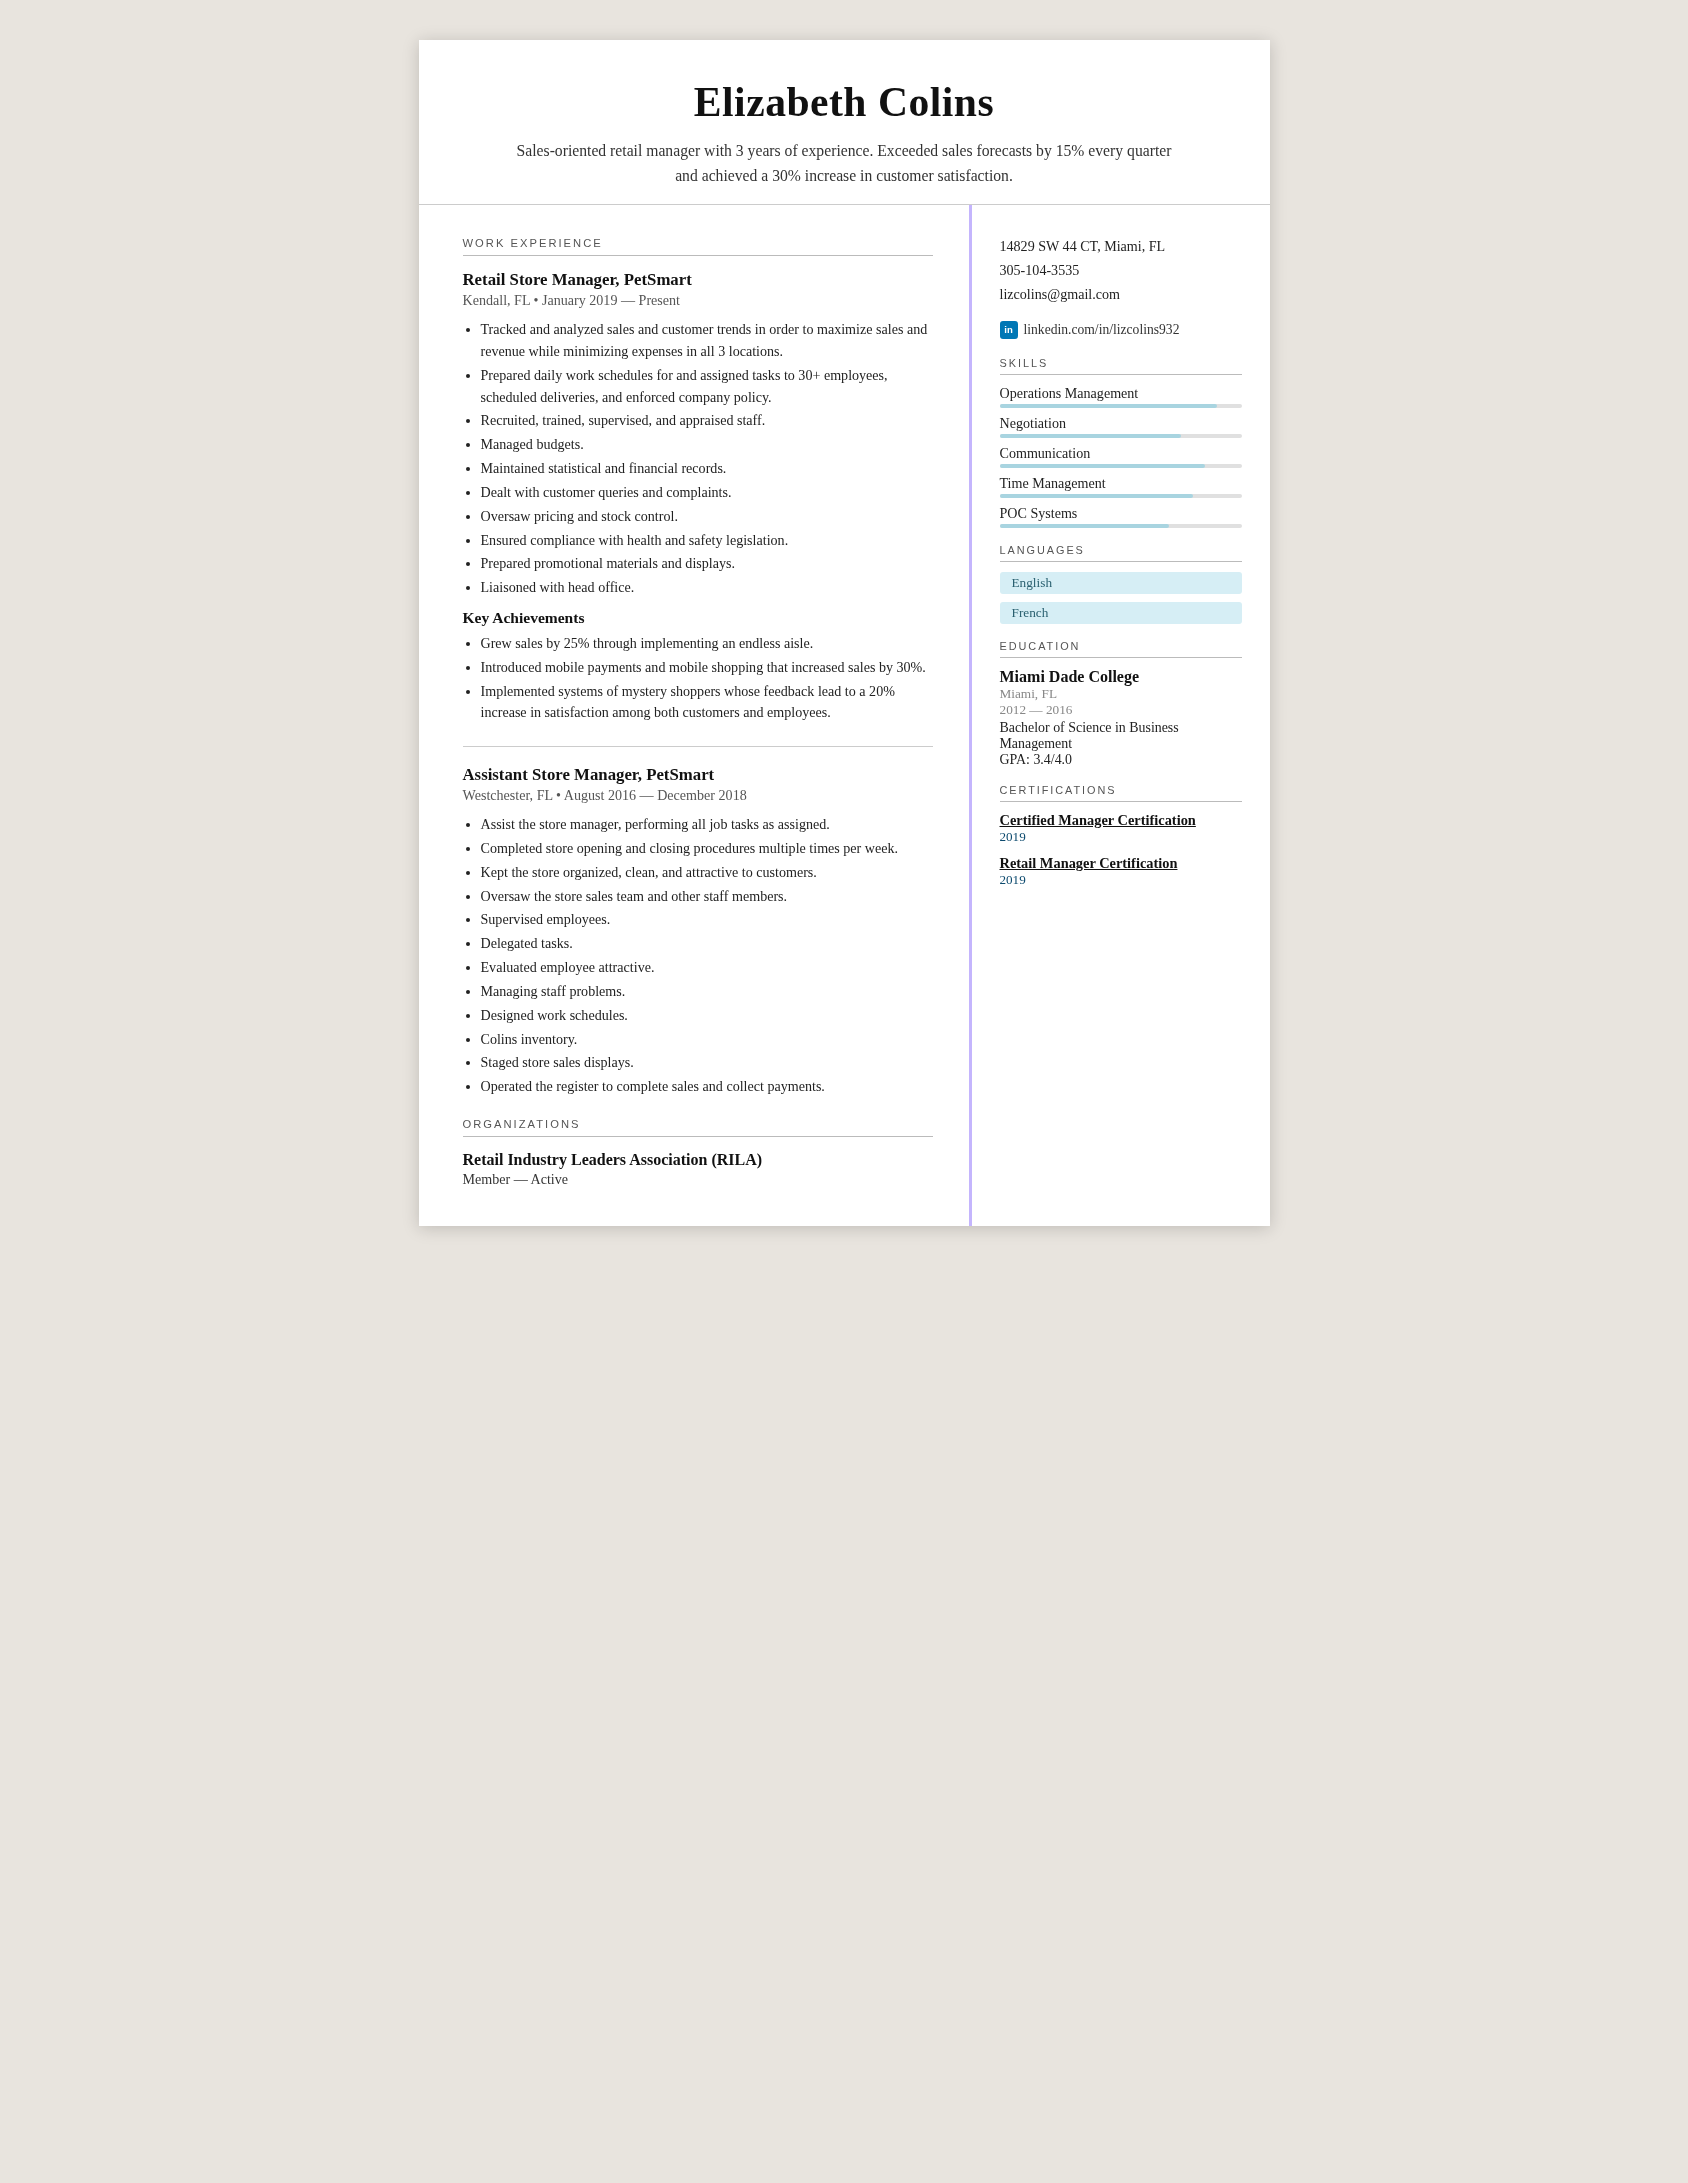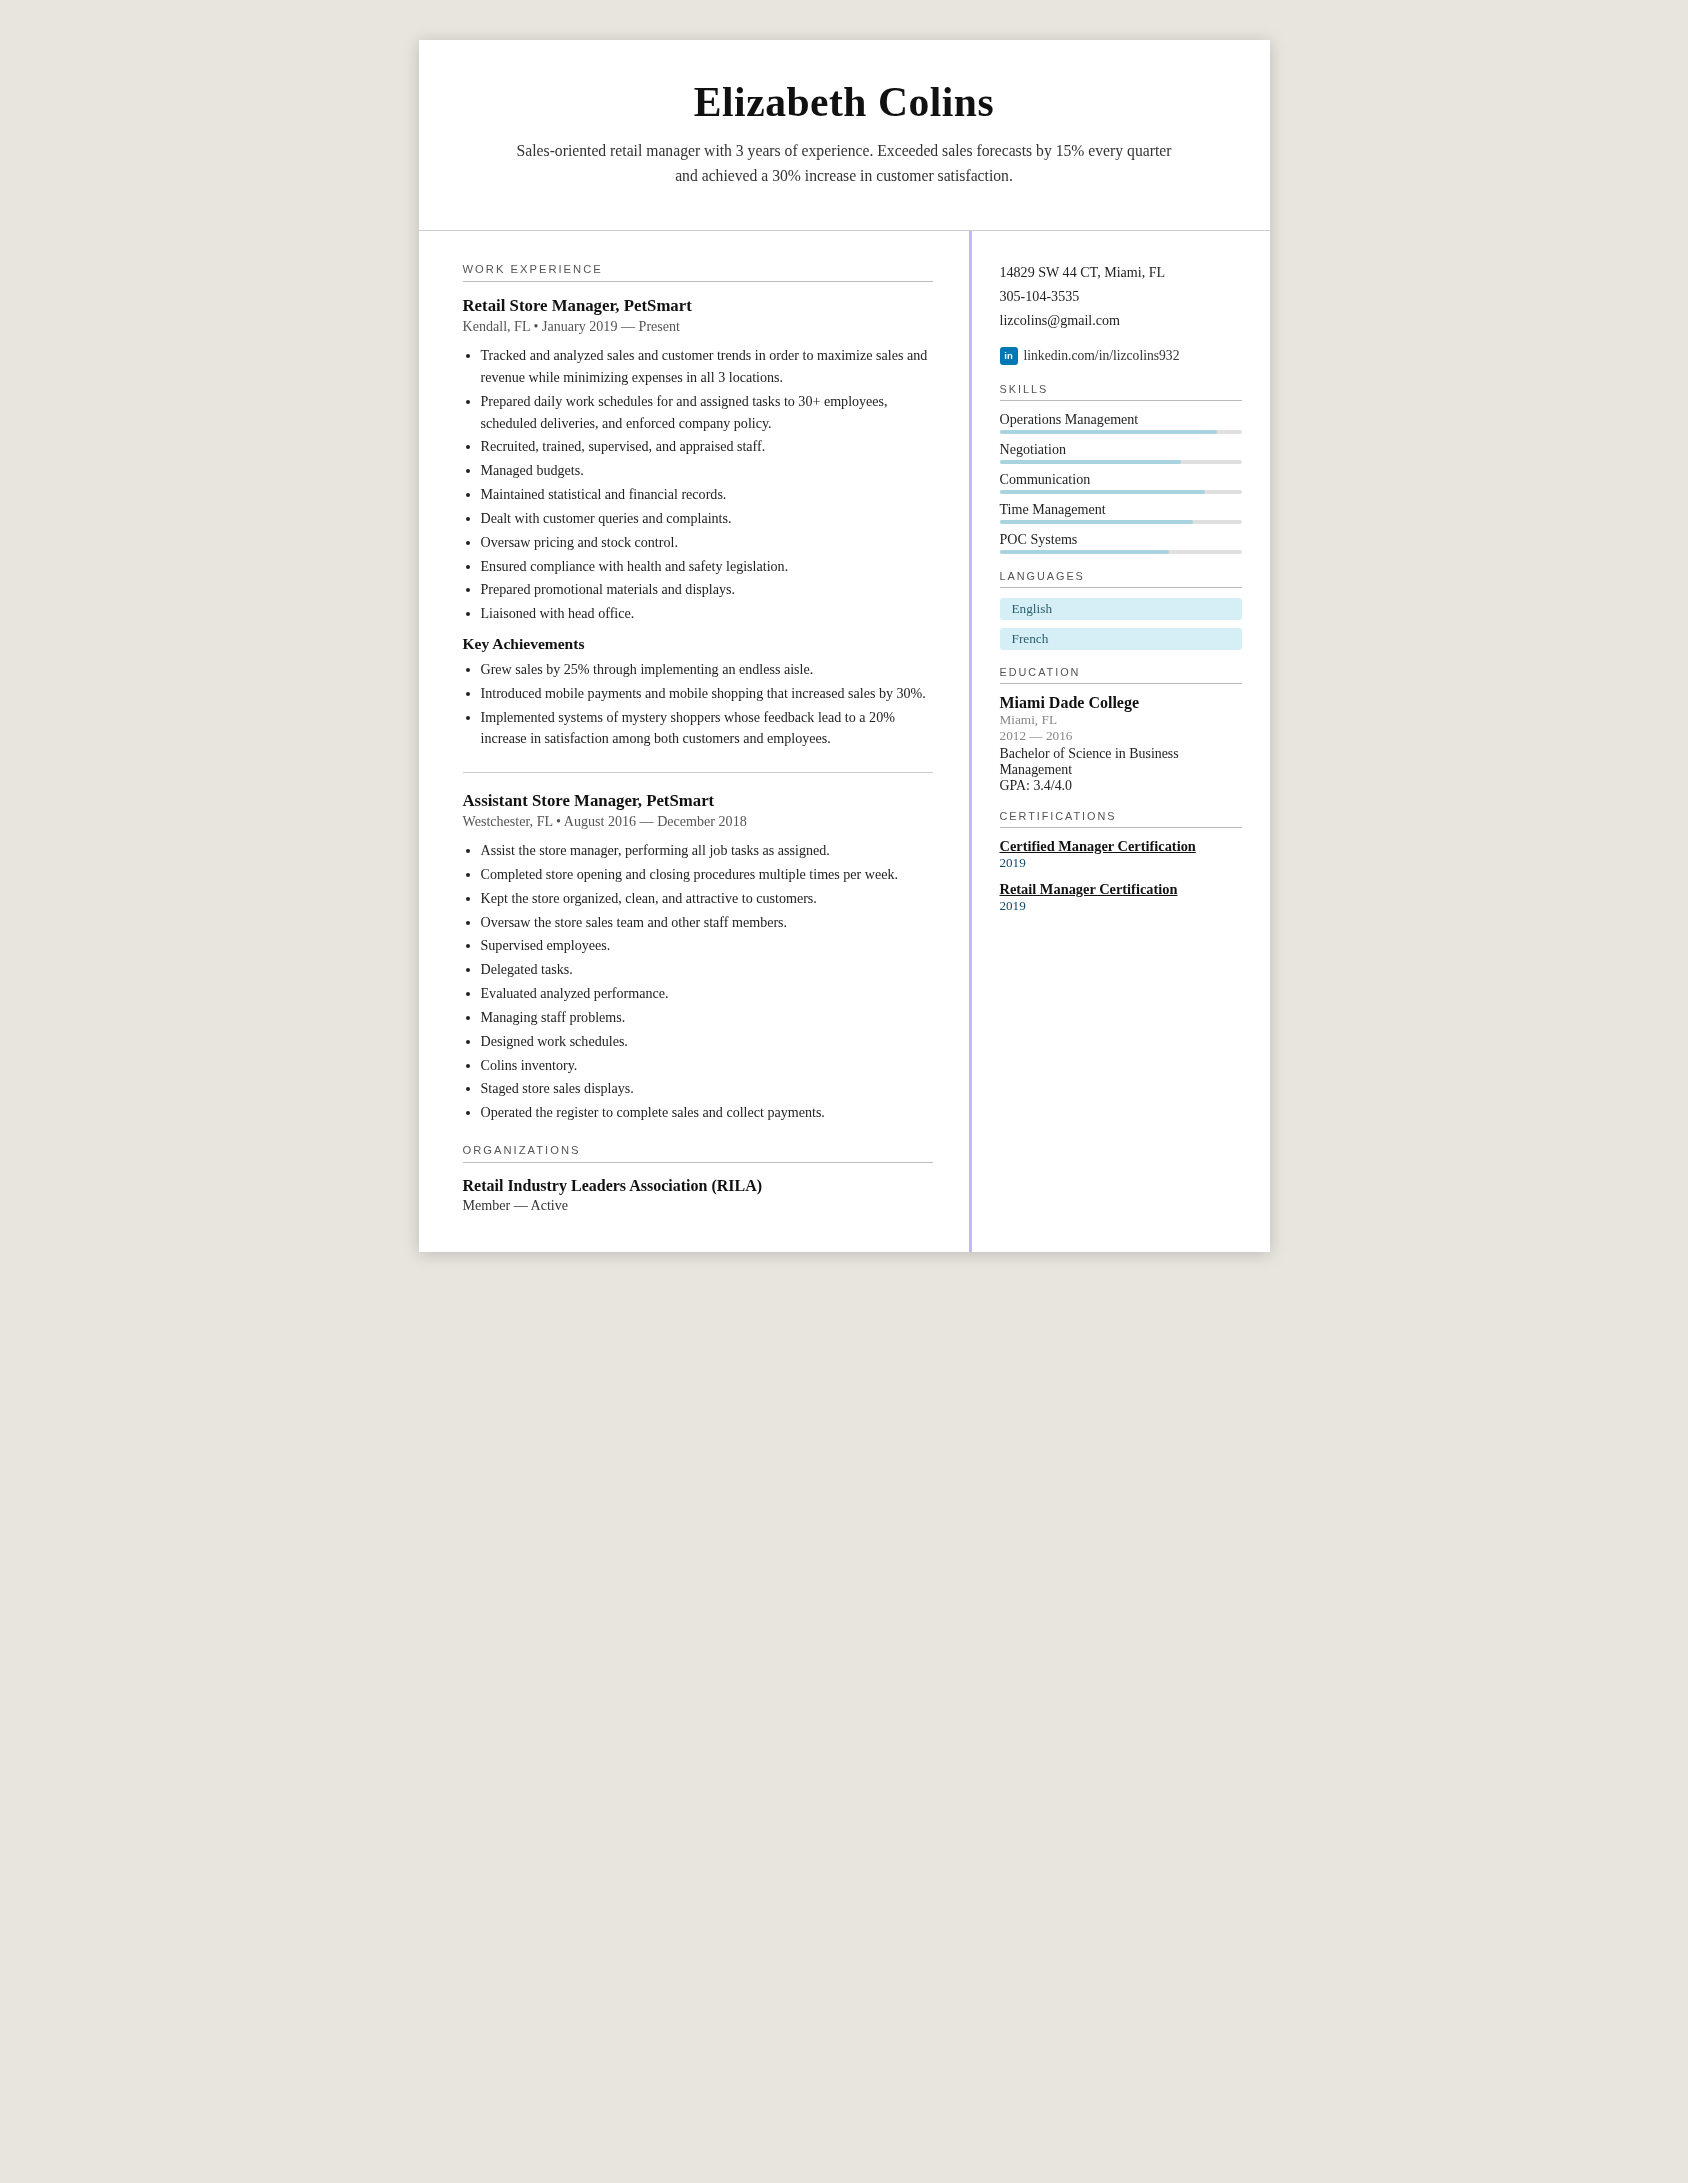--- a/index.html
+++ b/index.html
@@ -14,21 +14,21 @@
     }
     .resume-page {
       background: #fff;
       width: 851px;
       min-height: 1089px;
       box-shadow: 0 2px 16px rgba(0,0,0,0.18);
       position: relative;
     }
     .resume-header {
       text-align: center;
-      padding: 38px 59px 32px 59px;
+      padding: 38px 59px 6px 59px;
       border-bottom: 1px solid #ccc;
     }
     .resume-header h1 {
       font-size: 2.6em;
       font-weight: 700;
       letter-spacing: 0.5px;
       color: #111;
       margin-bottom: 12px;
     }
     .resume-header .summary {
@@ -267,21 +267,21 @@
       <div>
         <div class="job-title">Assistant Store Manager, PetSmart</div>
         <div class="job-meta">Westchester, FL • August 2016 — December 2018</div>
         <ul class="bullet-list">
           <li>Assist the store manager, performing all job tasks as assigned.</li>
           <li>Completed store opening and closing procedures multiple times per week.</li>
           <li>Kept the store organized, clean, and attractive to customers.</li>
           <li>Oversaw the store sales team and other staff members.</li>
           <li>Supervised employees.</li>
           <li>Delegated tasks.</li>
-          <li>Evaluated analyzed performance.</li>
+          <li>Evaluated employee attractive.</li>
           <li>Managing staff problems.</li>
           <li>Designed work schedules.</li>
           <li>Colins inventory.</li>
           <li>Staged store sales displays.</li>
           <li>Operated the register to complete sales and collect payments.</li>
         </ul>
       </div>
 
       <div class="org-section">
         <div class="section-label">ORGANIZATIONS</div>

